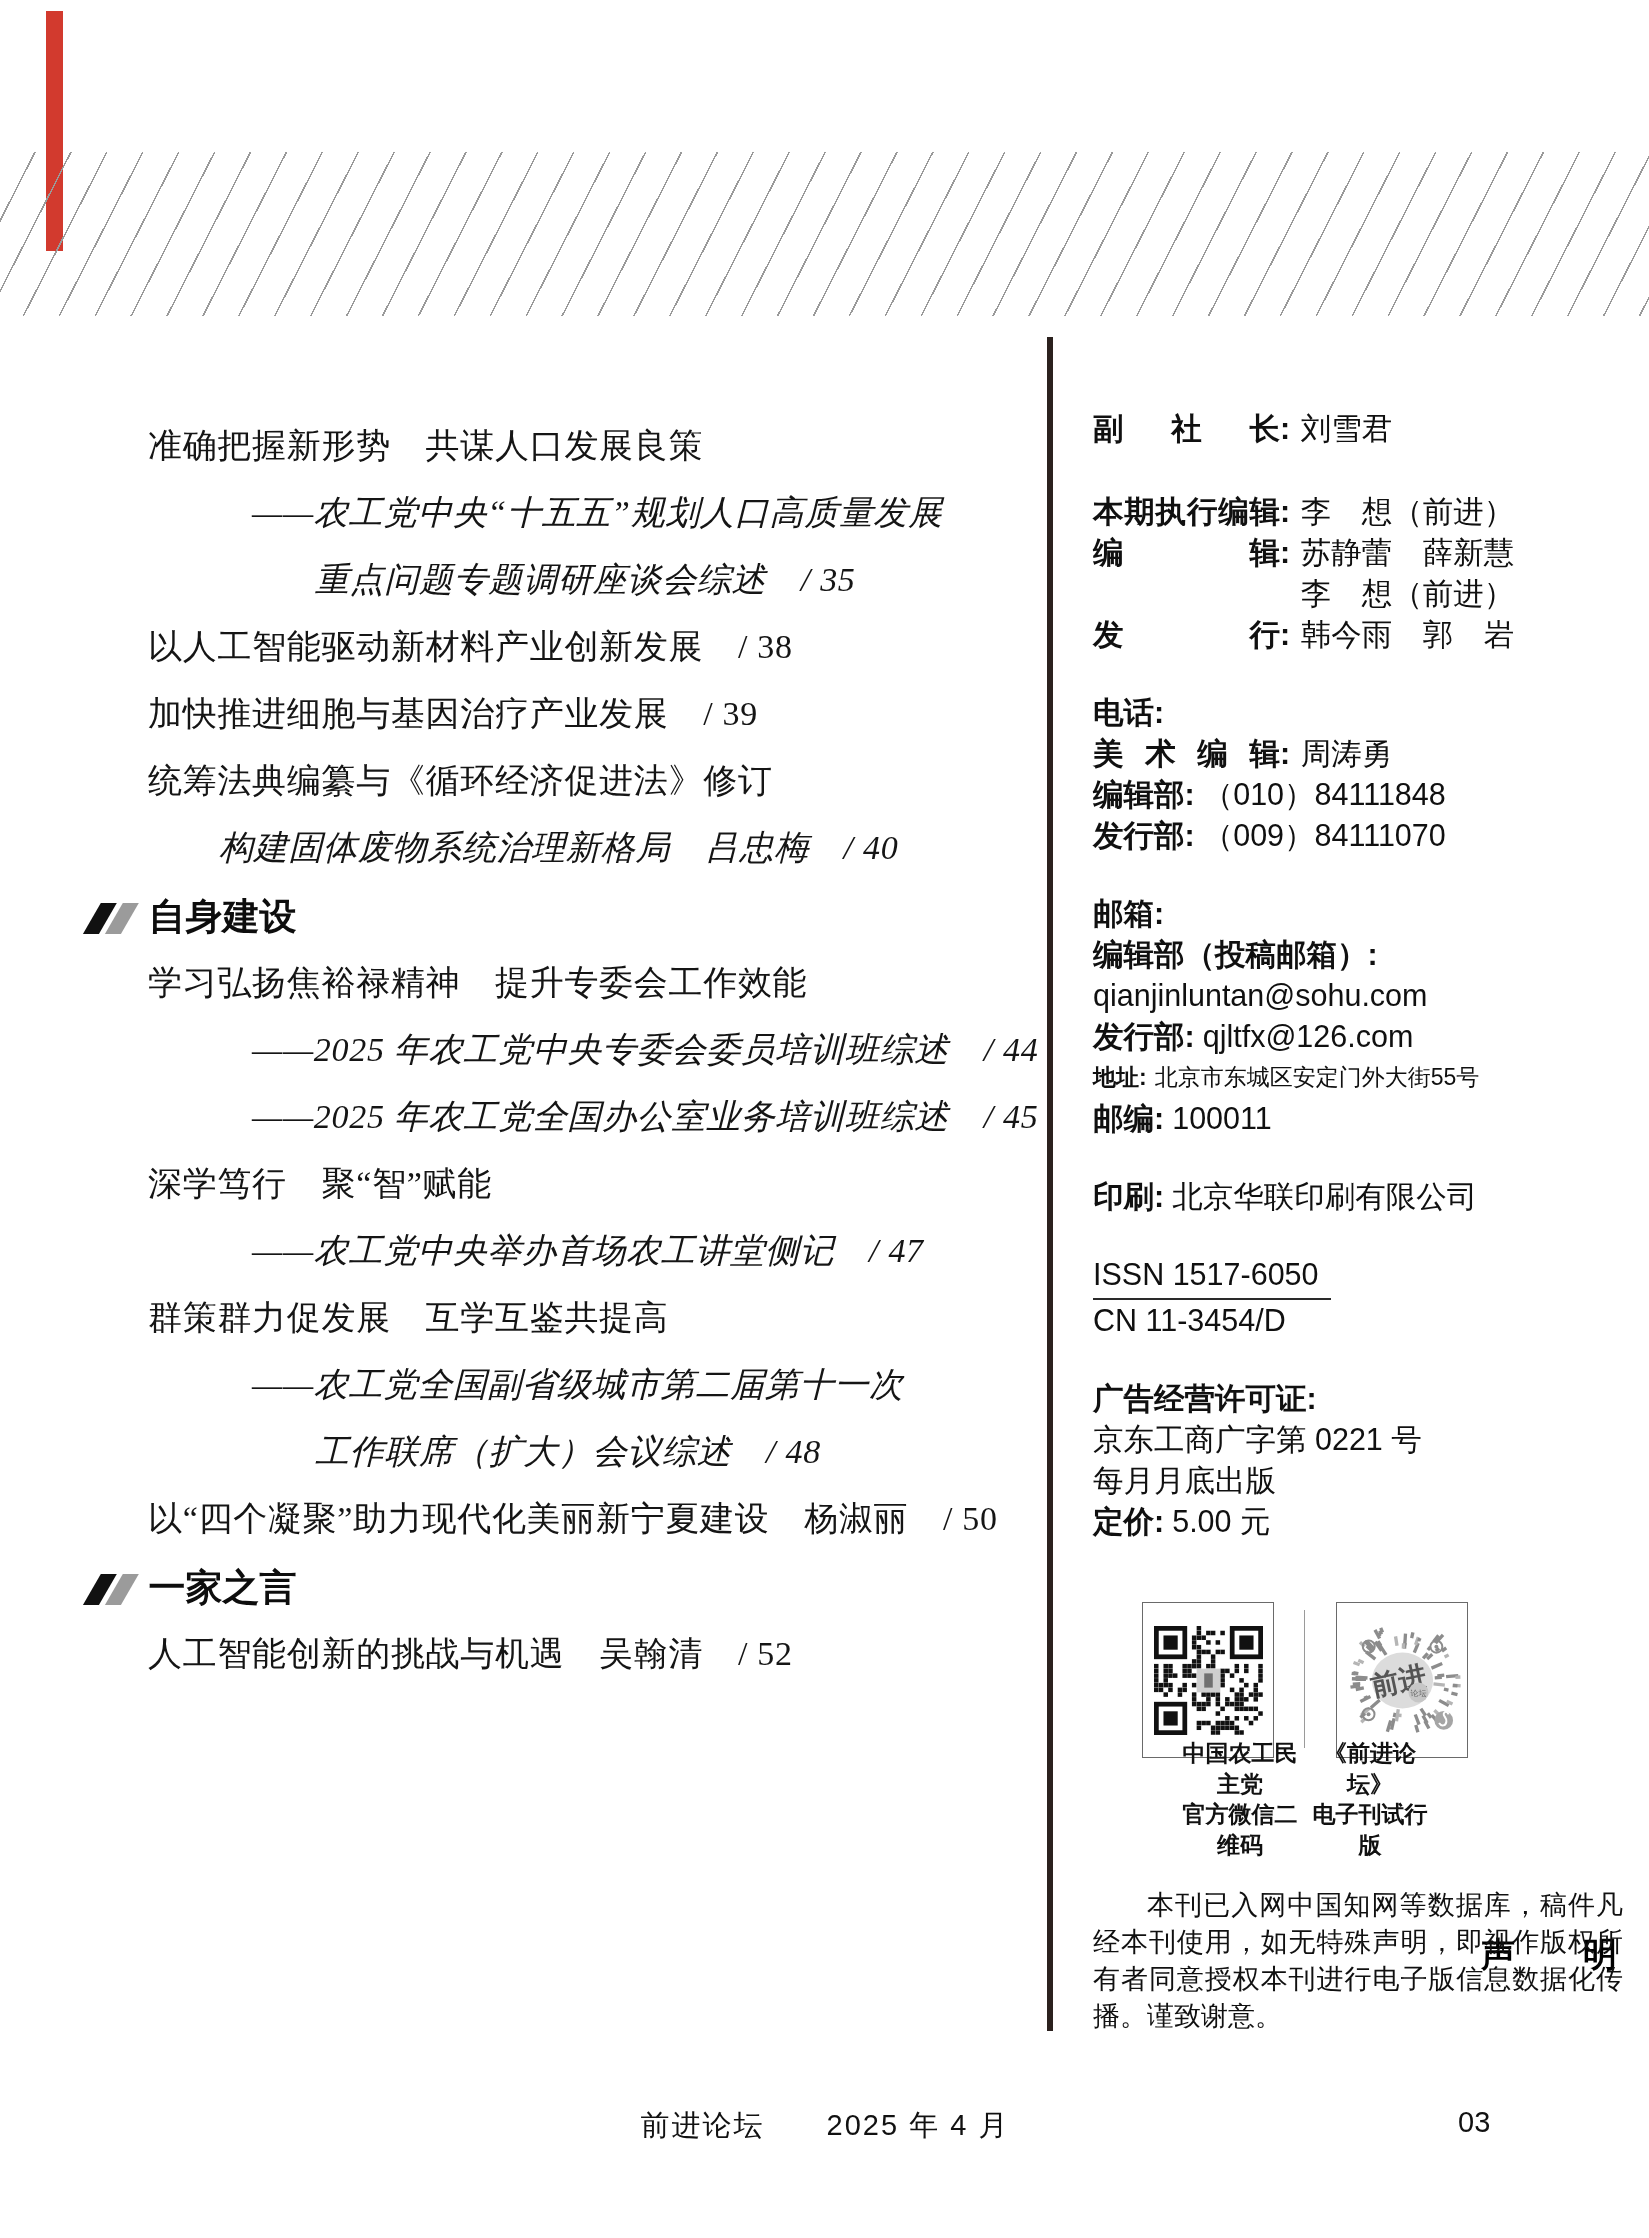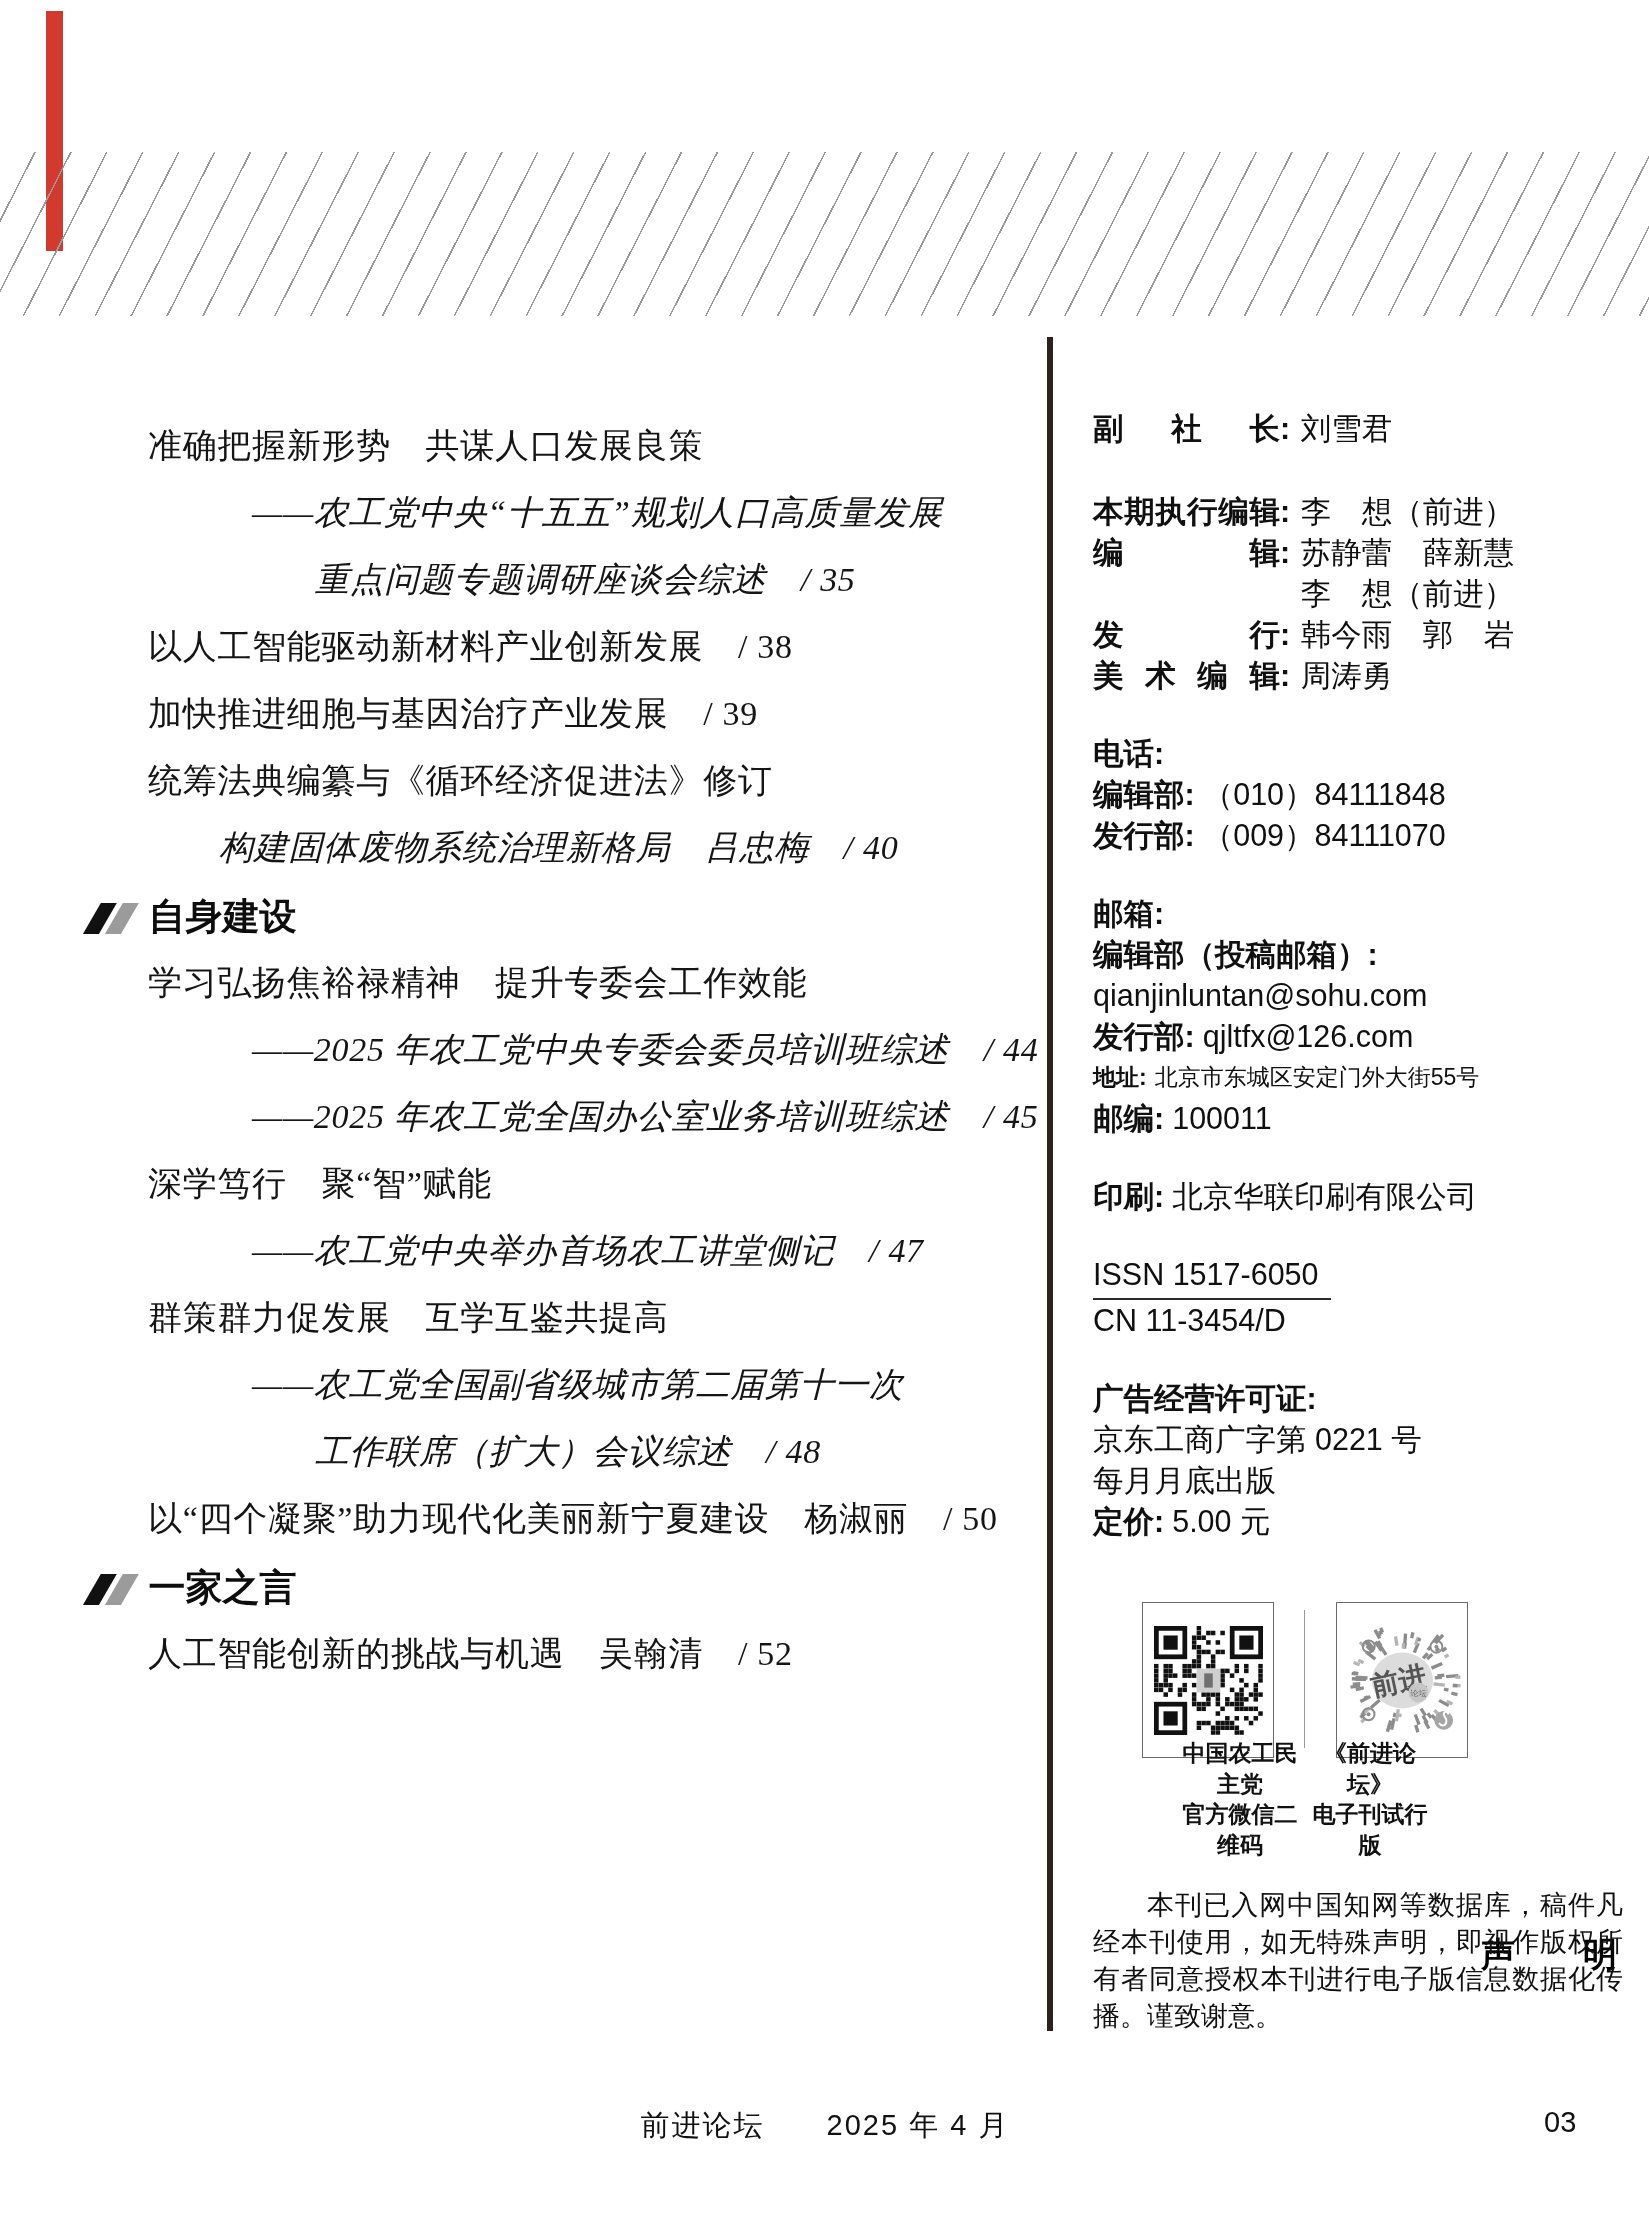--- a/index.html
+++ b/index.html
@@ -59,21 +59,21 @@
   .stmt-title{position:absolute;left:1093px;top:1932px;width:524px;text-align:right;
               font-family:"Liberation Serif","DejaVu Serif",serif;
               font-weight:700;font-size:34px;color:#000;}
   .stmt-body{position:absolute;left:1093px;top:1887px;width:530px;
              font-family:"Liberation Serif","DejaVu Serif",serif;
              font-size:27px;line-height:37px;text-align:justify;text-indent:2em;color:#101010;}
 
   
   .footer{position:absolute;left:0;top:2106px;width:1650px;text-align:center;
           font-size:29px;letter-spacing:2px;color:#111;}
-  .pagenum{position:absolute;left:1544px;top:2106px;font-size:29px;color:#111;}
+  .pagenum{position:absolute;left:1458px;top:2106px;font-size:29px;color:#111;}
 </style>
 </head>
 <body>
 
 <div class="redbar"></div>
 <div class="hatch"></div>
 <div class="vrule"></div>
 
 <div class="toc" id="toc-list">
     <div class="line">准确把握新形势　共谋人口发展良策</div>
@@ -96,22 +96,22 @@
     <div class="hline"><span class="mk mk1"></span><span class="mk mk2"></span><span>一家之言</span></div>
     <div class="line">人工智能创新的挑战与机遇　吴翰清　/ 52</div>
   </div>
 
 <div class="right" id="info-list">
     <div class="row"><span class="jl">副 社 长</span><span class="colon">:</span><span class="r">刘雪君</span></div>
     <div class="row g1"><span class="jl">本期执行编辑</span><span class="colon">:</span><span class="r">李　想（前进）</span></div>
     <div class="row"><span class="jl">编 辑</span><span class="colon">:</span><span class="r">苏静蕾　薛新慧</span></div>
     <div class="row"><span class="jl"></span><span class="colon hid">:</span><span class="r">李　想（前进）</span></div>
     <div class="row"><span class="jl">发 行</span><span class="colon">:</span><span class="r">韩今雨　郭　岩</span></div>
+    <div class="row gb"><span class="b">电话:</span><span class="r"></span></div>
     <div class="row"><span class="jl">美 术 编 辑</span><span class="colon">:</span><span class="r">周涛勇</span></div>
-    <div class="row gb"><span class="b">电话:</span><span class="r"></span></div>
     <div class="row"><span class="b">编辑部:</span><span class="r">（010）84111848</span></div>
     <div class="row"><span class="b">发行部:</span><span class="r">（009）84111070</span></div>
     <div class="row gb"><span class="b">邮箱:</span><span class="r"></span></div>
     <div class="row"><span class="b">编辑部（投稿邮箱）:</span><span class="r"></span></div>
     <div class="row"><span class="r">qianjinluntan@sohu.com</span></div>
     <div class="row"><span class="b">发行部:</span><span class="r">qjltfx@126.com</span></div>
     <div class="row small"><span class="b">地址:</span><span class="r">北京市东城区安定门外大街55号</span></div>
     <div class="row"><span class="b">邮编:</span><span class="r">100011</span></div>
     <div class="row gb"><span class="b">印刷:</span><span class="r">北京华联印刷有限公司</span></div>
     <div class="row gb issn"><span class="r">ISSN 1517-6050</span></div>

